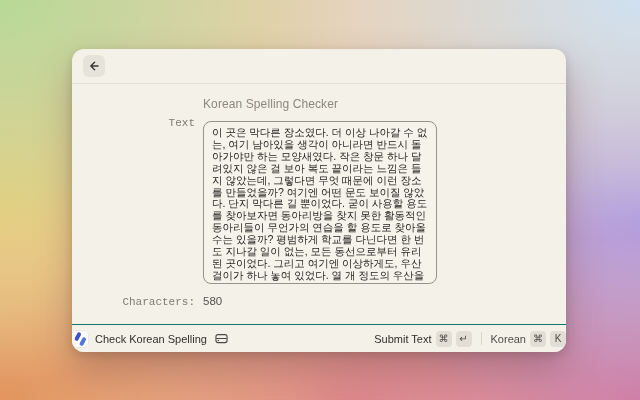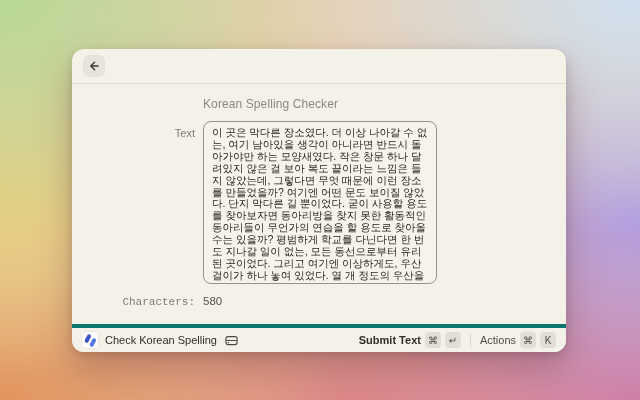--- a/index.html
+++ b/index.html
@@ -37,54 +37,54 @@
 
   .window-content { position: relative; flex: 1 1 auto; }
   .form-title {
     position: absolute; left: 131px; top: 13px;
     font-size: 12px; color: #8c8880; letter-spacing: .1px;
   }
   .text-label, .characters-label {
     position: absolute; left: 0; width: 123px; text-align: right;
     font-size: 11px; color: #7f7c74;
   }
-  .text-label { top: 43px; }
+  .text-label { top: 33px; font-family: Liberation Mono, monospace; }
   .textbox {
     position: absolute; left: 131px; top: 37px; width: 234px; height: 163px;
     border: 1px solid #96938c; border-radius: 8px; background: #f6f3ea;
     padding: 5px 8px; font-family: "Liberation Sans", sans-serif;
     font-size: 10.5px; line-height: 11.9px; color: #201f1d;
     overflow: hidden; white-space: pre-wrap; word-break: break-all;
   }
   .textbox::after { 
     content: ""; display: inline-block; width: 1px; height: 10px;
     background: #3a3834; margin-left: 1px; vertical-align: -1px;
   }
   .characters-label { top: 212px; font-family: Liberation Mono, monospace; }
   .characters-value {
     position: absolute; left: 131px; top: 211px;
     font-size: 11.5px; color: #54524c;
   }
 
   .toolbar {
-    flex: 0 0 28px; border-top: 4px solid #0f766e;
-    display: flex; align-items: center; padding: 0 10px; gap: 7px;
+    flex: 0 0 28px; border-top: 1px solid #0f766e;
+    display: flex; align-items: center; padding: 0 0; gap: 7px;
     font-size: 11px; color: #312f2b; background: #f4f1e8;
   }
   .app-icon {
     position: relative; width: 16px; height: 16px; border-radius: 4px;
     background: #fdfdfc; box-shadow: 0 0 0 .5px rgba(0,0,0,.08); flex: 0 0 auto;
   }
   .app-icon .slash { position: absolute; width: 3.5px; height: 8.5px; border-radius: 2px; transform: rotate(28deg); }
   .app-icon .slash1 { left: 3.5px; top: 1.5px; background: #3d54c9; }
   .app-icon .slash2 { left: 8.5px; top: 6px;   background: #5276dd; }
   .command-label { color: #312f2b; }
   .drive-icon { display: flex; align-items: center; margin-left: 1px; }
   .toolbar-spacer { flex: 1 1 auto; }
-  .submit-label { font-weight: bold; color: #2f2e2a; }
+  .submit-label { font-weight: normal; color: #2f2e2a; }
   .key-badge {
     min-width: 16px; height: 16px; padding: 0 3px; border-radius: 4px;
     background: #e2ded5; color: #4e4c46; font-size: 10px;
     display: flex; align-items: center; justify-content: center; margin-left: -3px;
   }
   .key-badge + .key-badge { margin-left: -3px; }
   .toolbar-divider { width: 1px; height: 13px; background: #d8d4cb; margin: 0 2px; }
   .actions-label { color: #504e48; }
 </style>
 </head>
@@ -127,18 +127,18 @@
     </span>
 
     <div class="toolbar-spacer"></div>
 
     <span class="submit-label">Submit Text</span>
     <span class="key-badge">⌘</span>
     <span class="key-badge">↵</span>
 
     <span class="toolbar-divider"></span>
 
-    <span class="actions-label">Actions</span>
+    <span class="actions-label">Korean</span>
     <span class="key-badge">⌘</span>
     <span class="key-badge">K</span>
   </div>
 
 </div>
 
 </body></html>

